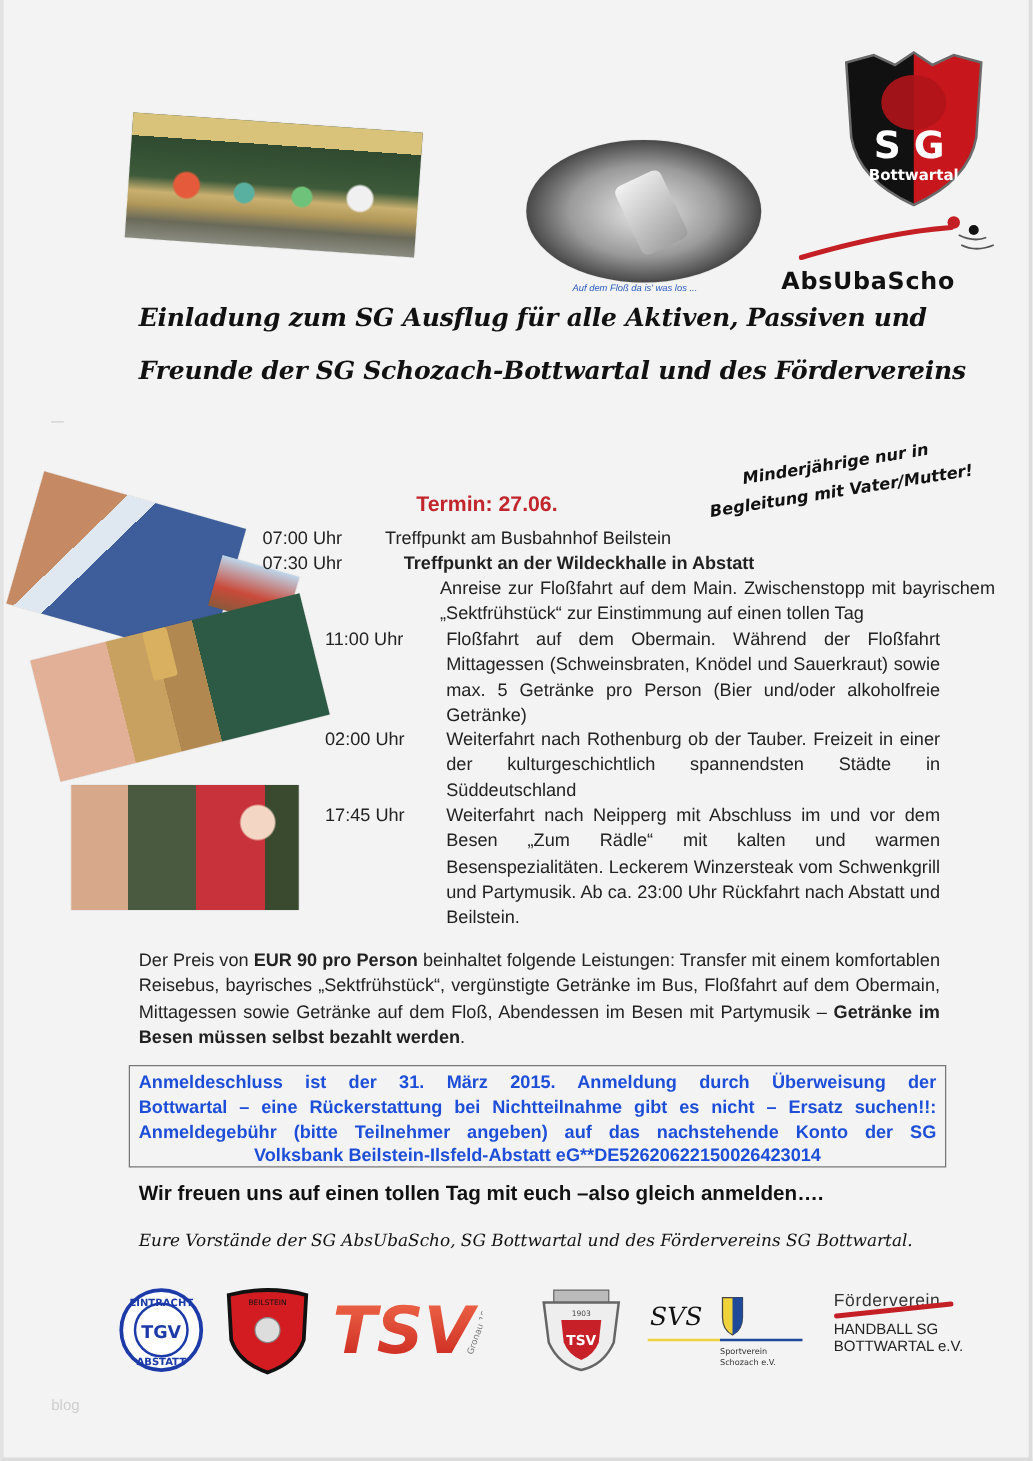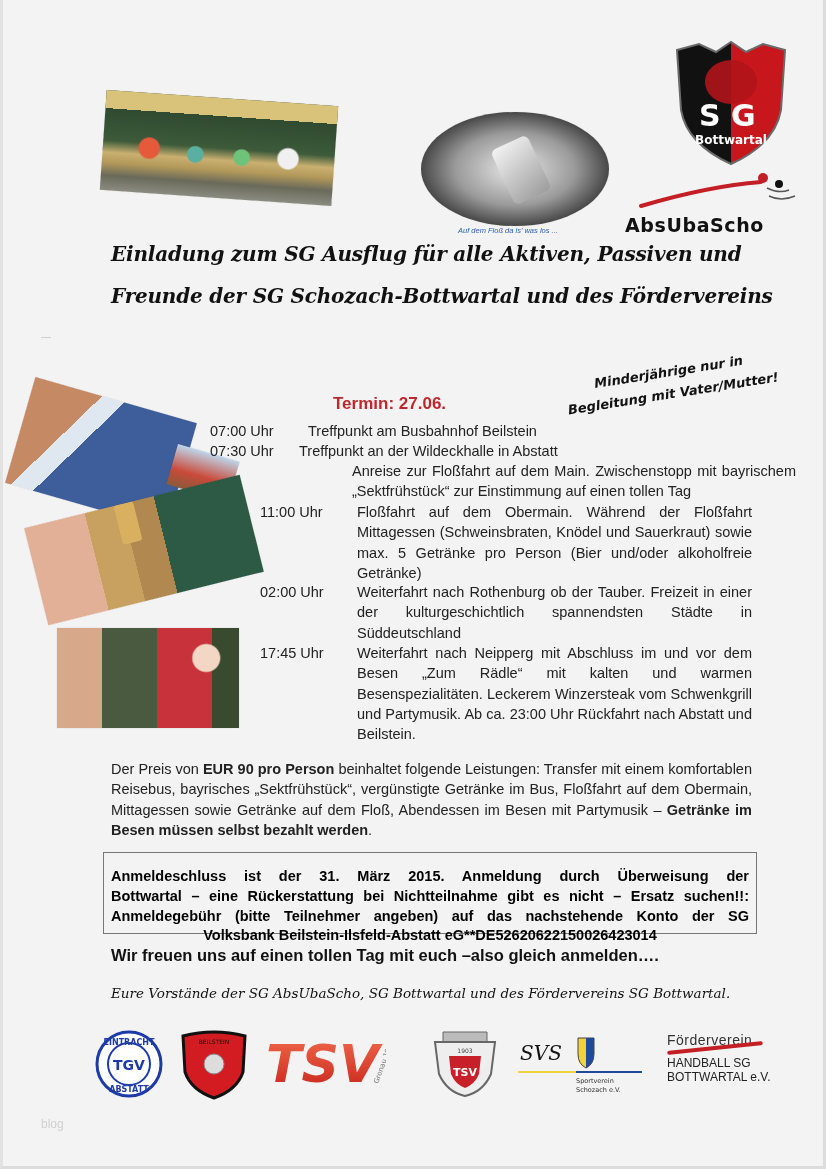--- a/index.html
+++ b/index.html
@@ -68,21 +68,21 @@
   .minor { left: 560px; top: 378px; font-size: 13px; font-weight: 900; font-style: italic; color: #111; transform: rotate(-9deg); line-height: 22px; transform-origin: left top; font-family: "DejaVu Sans", sans-serif; }
   .minor .l1 { display:block; padding-left: 30px; }
 
   .sched { font-size: 14.5px; line-height: 20.3px; color: #222; }
   .t { position: absolute; }
   .d { position: absolute; text-align: justify; }
 
   .price { left: 108px; top: 759px; width: 641px; font-size: 14.5px; line-height: 20.3px; text-align: justify; color: #222; }
   .price b { font-weight: bold; }
 
-  .box { left: 100px; top: 852px; width: 654px; height: 82px; border: 1px solid #777; box-sizing: border-box; padding: 14px 7px 0 7px; font-size: 14.5px; line-height: 19.8px; font-weight: bold; color: #000000; }
+  .box { left: 100px; top: 852px; width: 654px; height: 82px; border: 1px solid #777; box-sizing: border-box; padding: 4px 7px 0 7px; font-size: 14.5px; line-height: 19.8px; font-weight: bold; color: #1d4ed8; }
   .box .just { text-align: justify; text-align-last: justify; display:block; }
   .box .center { text-align: center; display: block; }
 
   .closing { left: 108px; top: 946px; font-size: 16.5px; font-weight: bold; color: #111; }
   .sign { left: 108px; top: 985px; font-family: "DejaVu Serif", serif; font-style: italic; font-size: 13.5px; color: #111; }
 
   .blog { left: 38px; top: 1117px; font-size: 12px; color: #cfcfcf; }
 
   
   .lg { position: absolute; }
@@ -142,21 +142,21 @@
   <div class="photo p2">
       <div class="tap"></div>
     </div>
   <div class="photo p3"></div>
 
   <div class="sched">
     <div class="t" style="left:207px;top:421px;">07:00 Uhr</div>
     <div class="d" style="left:305px;top:421px;width:245px;">Treffpunkt am Busbahnhof Beilstein</div>
 
     <div class="t" style="left:207px;top:441px;">07:30 Uhr</div>
-    <div class="d" style="left:296px;top:441px;width:444px;">Treffpunkt an der Wildeckhalle in Abstatt</div>
+    <div class="d" style="left:320px;top:441px;width:444px;font-weight:bold;">Treffpunkt an der Wildeckhalle in Abstatt</div>
 
     <div class="d" style="left:305px;top:461px;width:444px;margin-left:44px;">Anreise zur Floßfahrt auf dem Main. Zwischenstopp mit bayrischem „Sektfrühstück“ zur Einstimmung auf einen tollen Tag</div>
 
     <div class="t" style="left:257px;top:502px;">11:00 Uhr</div>
     <div class="d" style="left:354px;top:502px;width:395px;">Floßfahrt auf dem Obermain. Während der Floßfahrt Mittagessen (Schweinsbraten, Knödel und Sauerkraut) sowie max. 5 Getränke pro Person (Bier und/oder alkoholfreie Getränke)</div>
 
     <div class="t" style="left:257px;top:582px;">02:00 Uhr</div>
     <div class="d" style="left:354px;top:582px;width:395px;">Weiterfahrt nach Rothenburg ob der Tauber. Freizeit in einer der kulturgeschichtlich spannendsten Städte in Süddeutschland</div>
 
     <div class="t" style="left:257px;top:643px;">17:45 Uhr</div>

